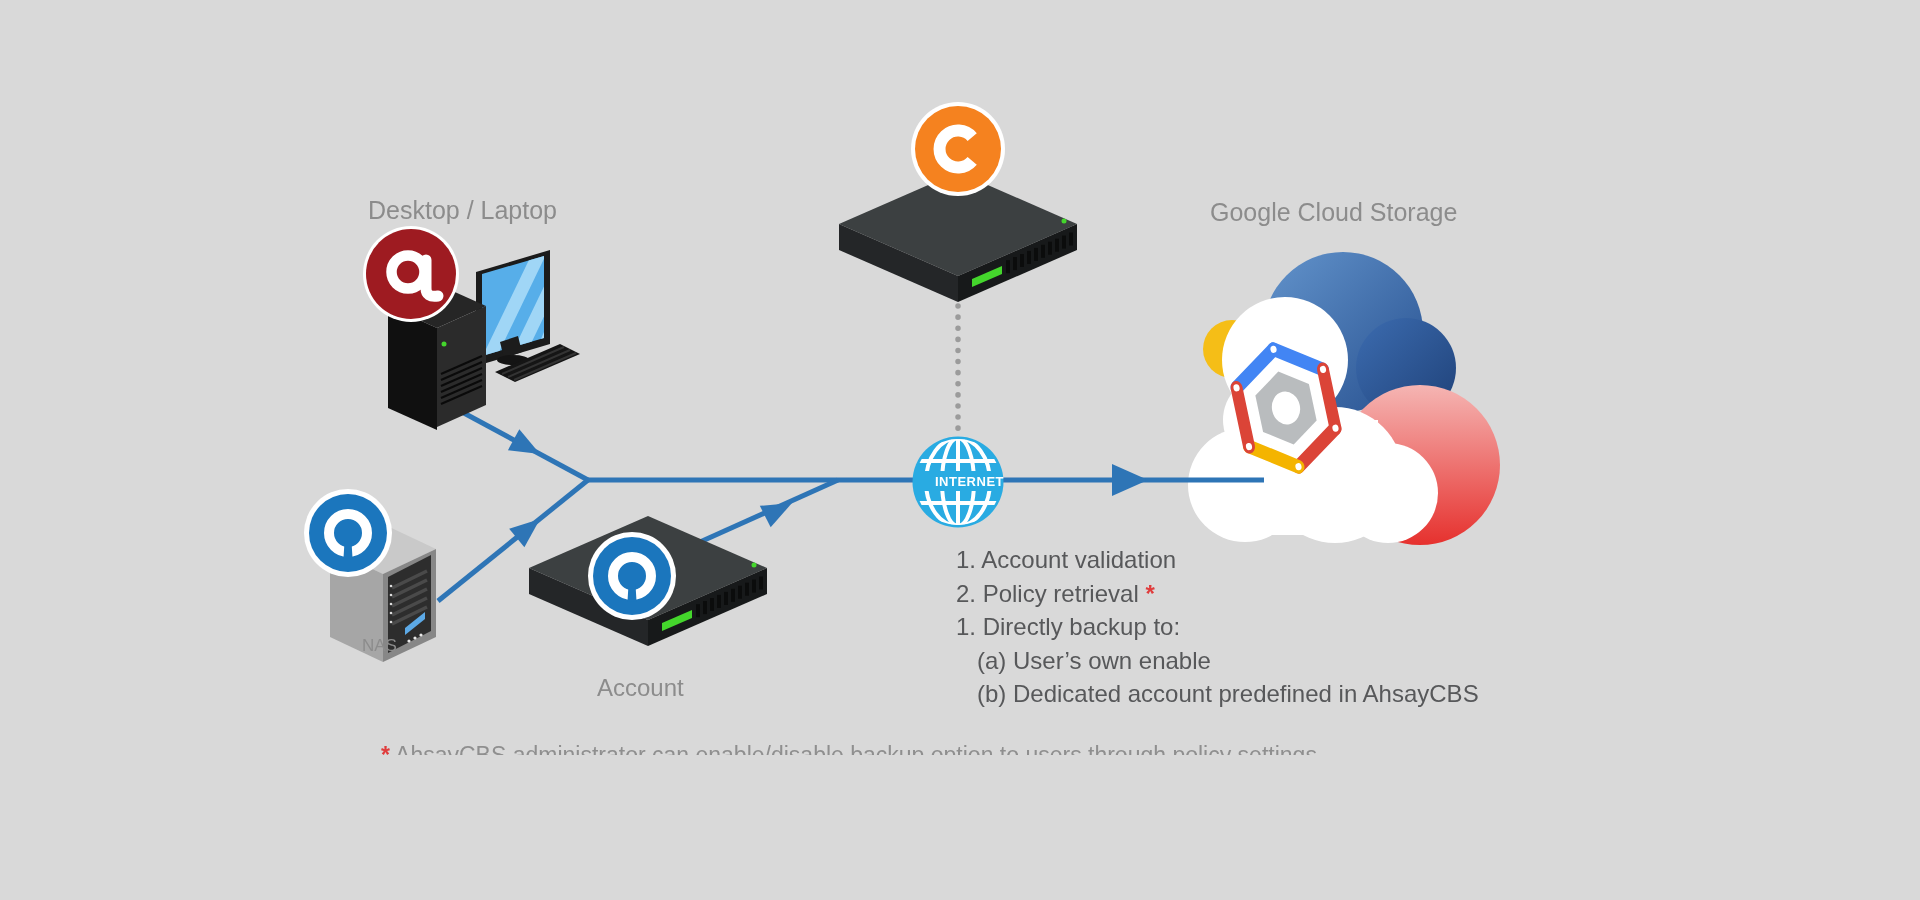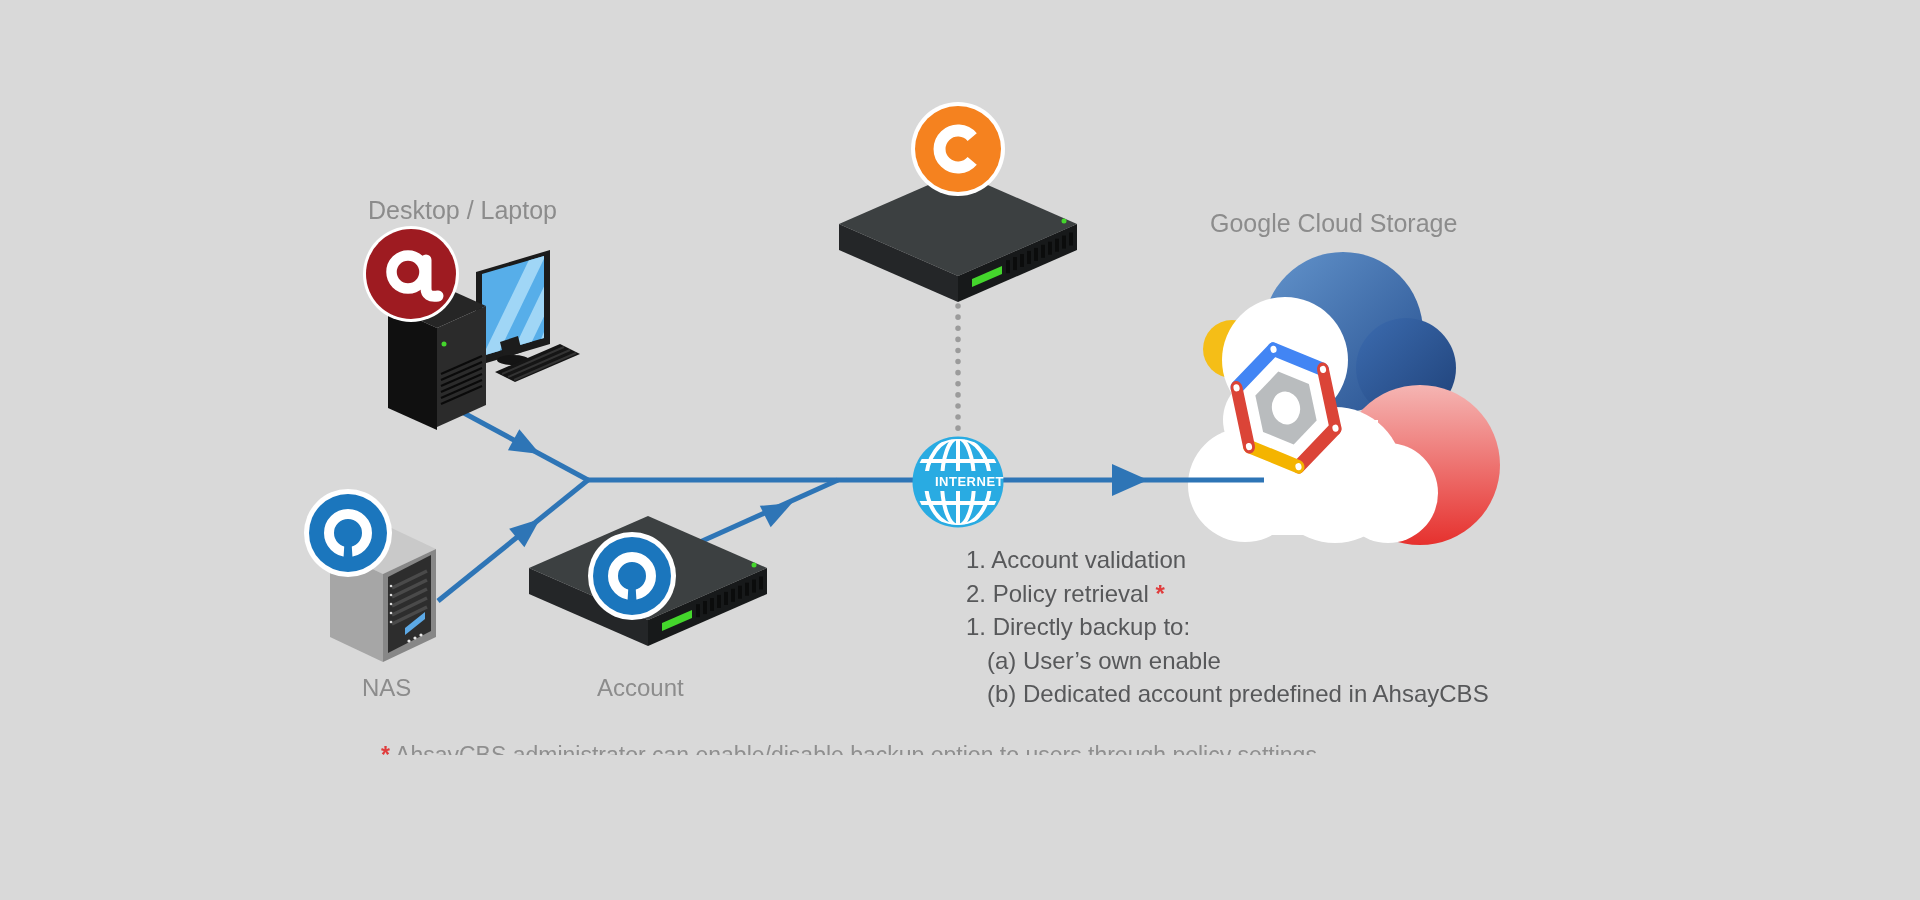--- a/index.html
+++ b/index.html
@@ -1,26 +1,26 @@
 <!DOCTYPE html>
 <html><head>
 <meta charset="utf-8">
 <style>
   html,body{margin:0;padding:0;background:#D9D9D9;}
   .canvas{position:relative;width:1590px;height:900px;background:#D9D9D9;overflow:hidden;
           font-family:"Liberation Sans", sans-serif;}
   svg.art{position:absolute;left:0;top:0;}
   .lbl{position:absolute;color:#8C8C8C;font-size:25px;white-space:nowrap;}
   #lbl-desktop{left:368px;top:196px;}
-  #lbl-nas{left:362px;top:674px;font-size:24px;}
+  #lbl-nas{left:362px;top:636px;font-size:17px;}
   #lbl-server{left:597px;top:674px;font-size:24px;}
-  #lbl-gcs{left:1210px;top:209px;text-align:right;}
+  #lbl-gcs{left:1210px;top:198px;text-align:right;}
   .internet-lbl{position:absolute;left:912px;top:474px;width:92px;text-align:right;
     color:#FFFFFF;font-size:13px;font-weight:bold;letter-spacing:0.5px;white-space:nowrap;}
-  .steps{position:absolute;left:956px;top:543px;color:#57585A;font-size:24px;line-height:33.5px;margin-left:10px;}
+  .steps{position:absolute;left:956px;top:543px;color:#57585A;font-size:24px;line-height:33.5px;}
   .step{white-space:nowrap;}
   .step.indent{padding-left:21px;}
   .ast{color:#E03C3C;font-weight:bold;}
   .footnote-clip{position:absolute;left:381px;top:742px;height:13px;overflow:hidden;
     font-size:23px;color:#8F8F8F;white-space:nowrap;}
 </style>
 </head>
 <body>
 
 <div class="canvas">

